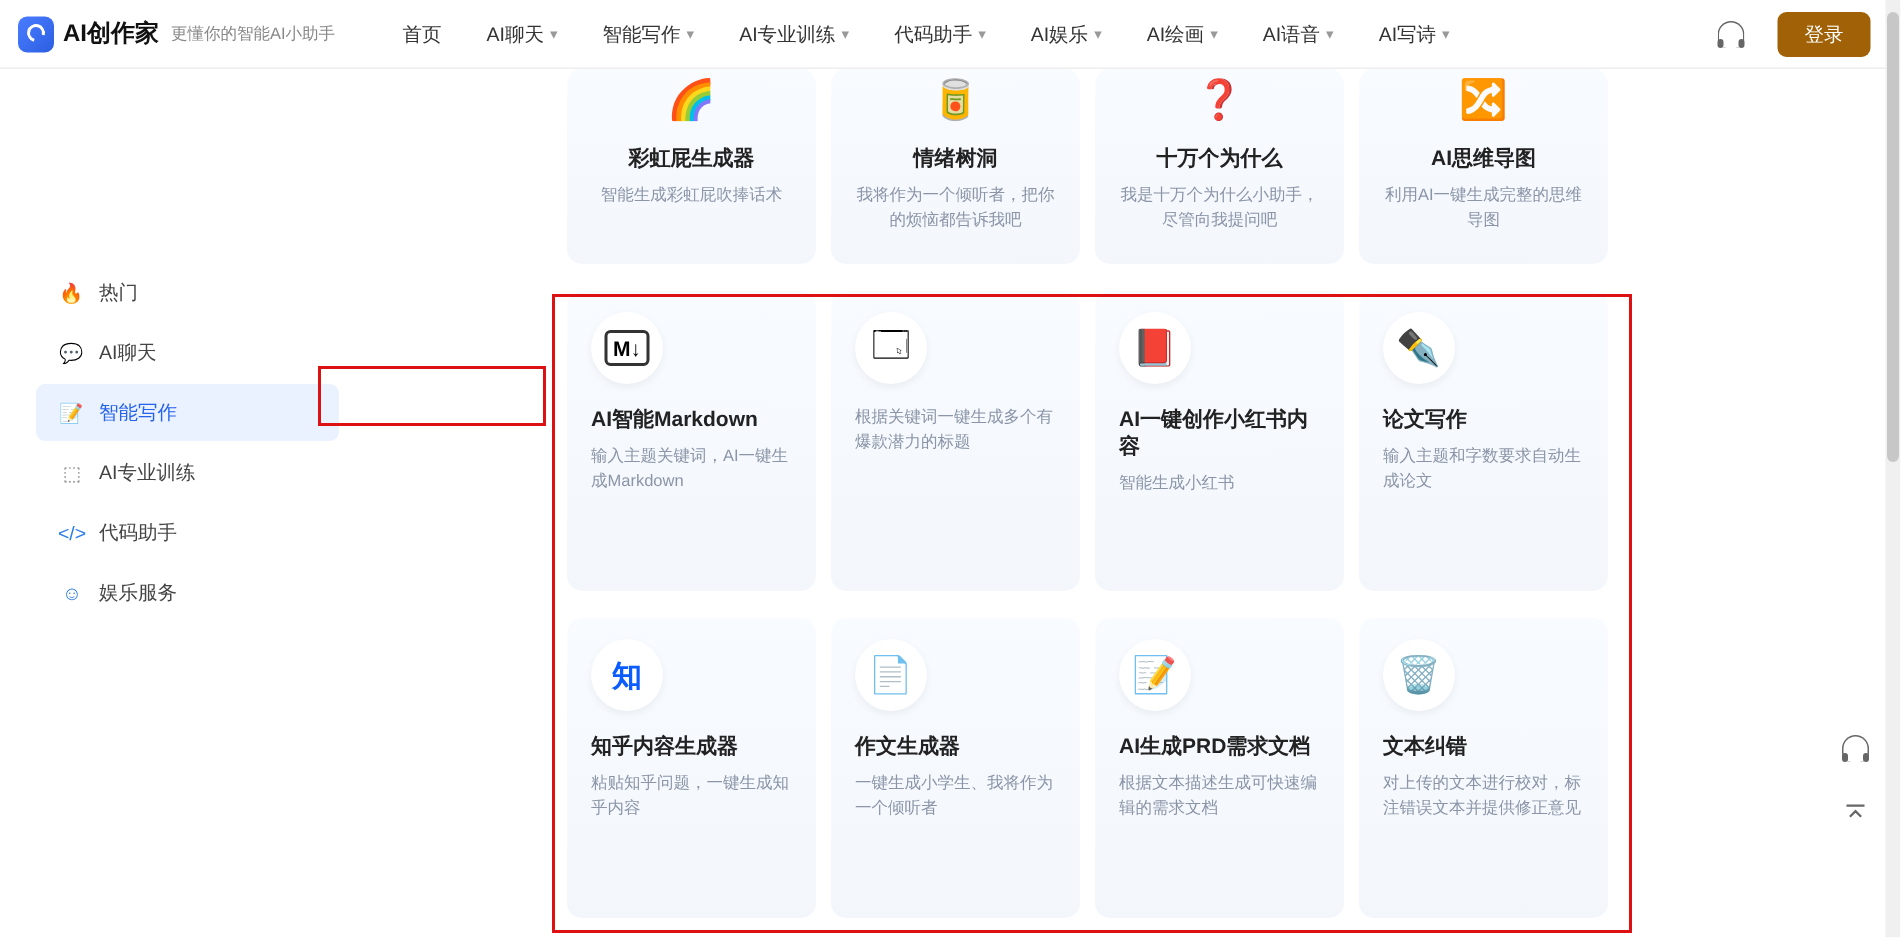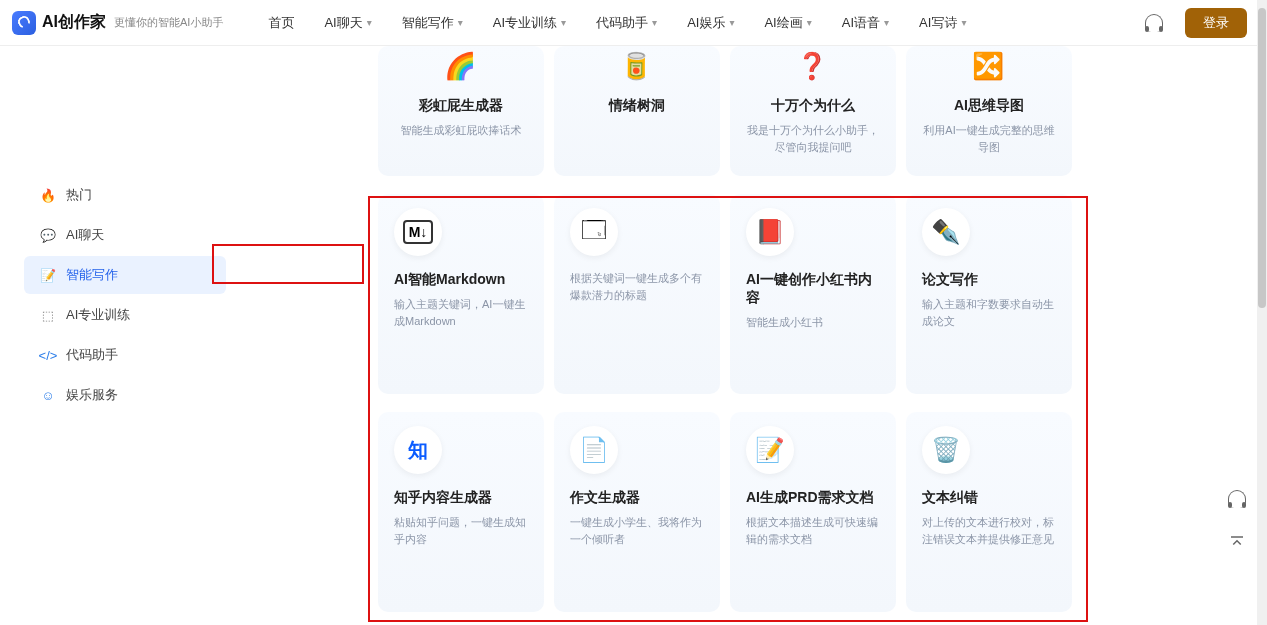--- a/index.html
+++ b/index.html
@@ -128,20 +128,21 @@
   <div class="main" style="position:absolute; left:370px; top:46px;">
     <div class="grid top" id="row1">
         <div class="card partial" style="height: 130px; text-align: center;">
           <div class="icon-circle" style="margin: 0px auto 10px; width: 40px; height: 40px; font-size: 26px; background: transparent; box-shadow: none;">🌈</div>
           <div class="card-title" style="text-align: center;">彩虹屁生成器</div>
           <div class="card-desc" style="text-align: center;">智能生成彩虹屁吹捧话术</div>
         </div>
         <div class="card partial" style="height: 130px; text-align: center;">
           <div class="icon-circle" style="margin: 0px auto 10px; width: 40px; height: 40px; font-size: 26px; background: transparent; box-shadow: none;">🥫</div>
           <div class="card-title" style="text-align: center;">情绪树洞</div>
+          <div class="card-desc" style="text-align: center;">我将作为一个倾听者，把你的烦恼都告诉我吧</div>
         </div>
         <div class="card partial" style="height: 130px; text-align: center;">
           <div class="icon-circle" style="margin: 0px auto 10px; width: 40px; height: 40px; font-size: 26px; background: transparent; box-shadow: none;">❓</div>
           <div class="card-title" style="text-align: center;">十万个为什么</div>
           <div class="card-desc" style="text-align: center;">我是十万个为什么小助手，尽管向我提问吧</div>
         </div>
         <div class="card partial" style="height: 130px; text-align: center;">
           <div class="icon-circle" style="margin: 0px auto 10px; width: 40px; height: 40px; font-size: 26px; background: transparent; box-shadow: none;">🔀</div>
           <div class="card-title" style="text-align: center;">AI思维导图</div>
           <div class="card-desc" style="text-align: center;">利用AI一键生成完整的思维导图</div>

